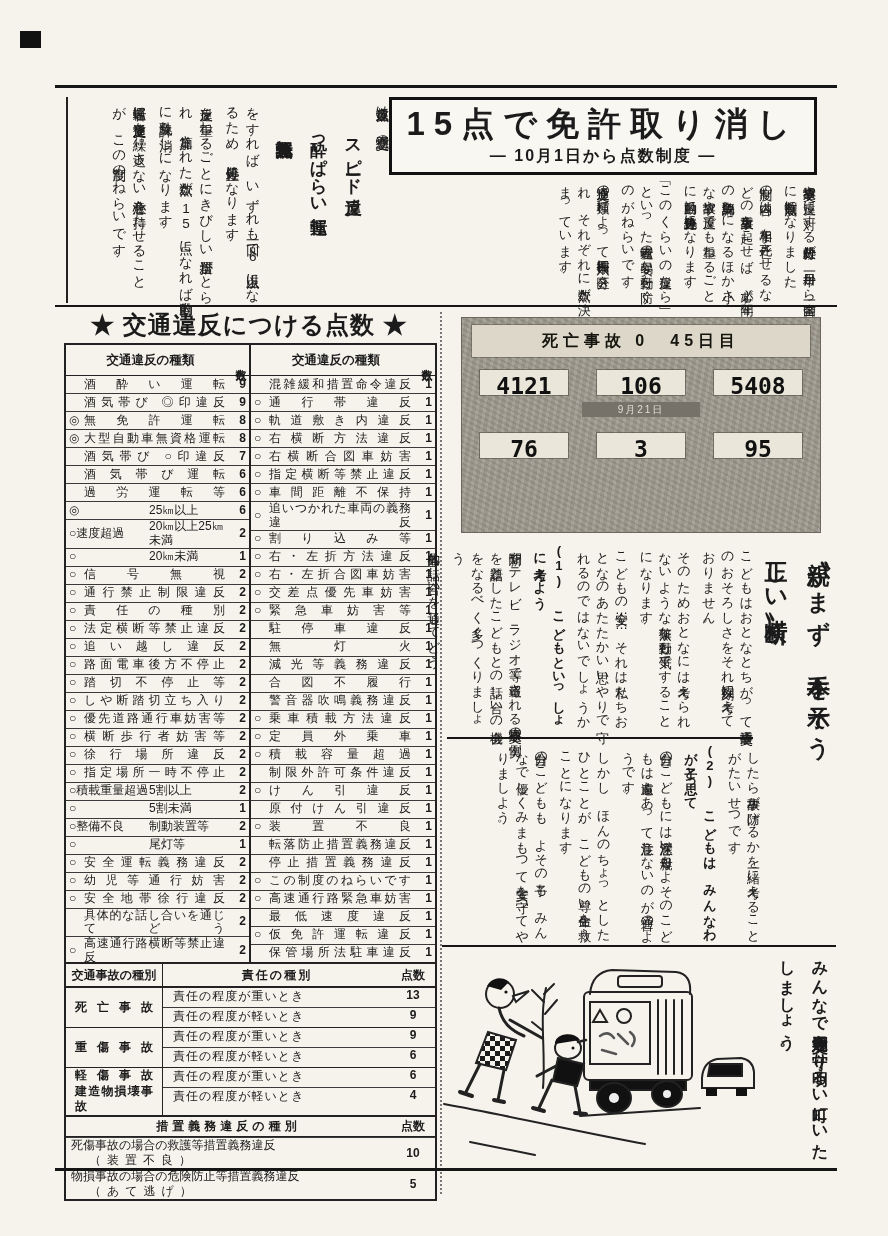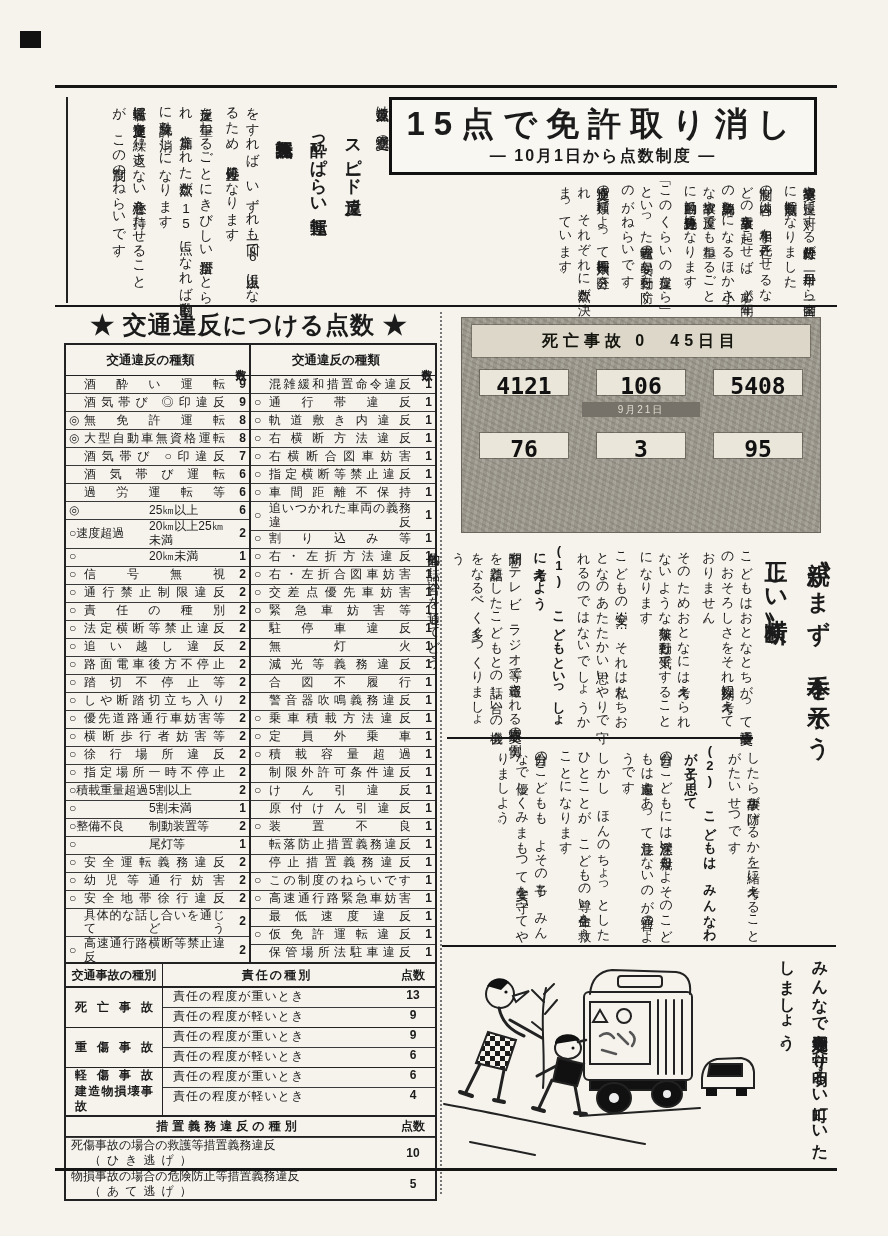--- a/index.html
+++ b/index.html
@@ -654,21 +654,21 @@
       </div>
     </div>
 
     <div class="meas-head">
       <div class="meas-label-h">措置義務違反の種別</div>
       <div class="acc-pts">点数</div>
     </div>
     <div class="meas-row">
       <div class="meas-label">
         <div>死傷事故の場合の救護等措置義務違反</div>
-        <div class="meas-sub">（ひき逃げ）</div>
+        <div class="meas-sub">（装置不良）</div>
       </div>
       <div class="acc-pts">10</div>
     </div>
     <div class="meas-row">
       <div class="meas-label">
         <div>物損事故の場合の危険防止等措置義務違反</div>
         <div class="meas-sub">（あて逃げ）</div>
       </div>
       <div class="acc-pts">5</div>
     </div>

